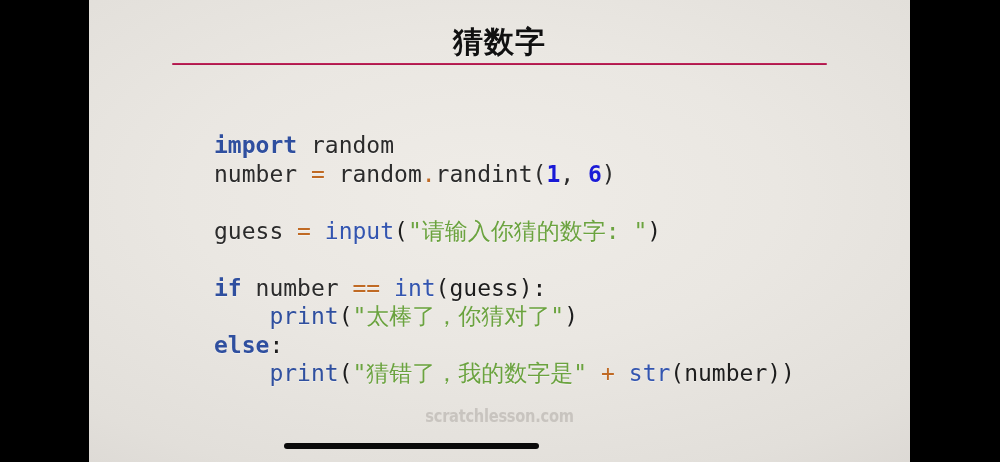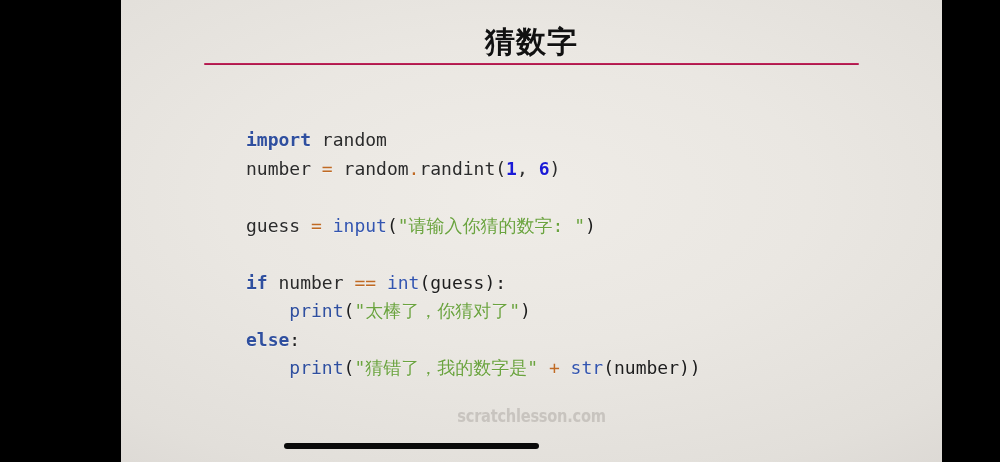--- a/index.html
+++ b/index.html
@@ -31,21 +31,20 @@
     width: 821px;
     height: 462px;
     background:
       radial-gradient(ellipse 120% 110% at 48% 42%,
         #efece7 0%,
         #eae7e2 30%,
         #e2dfda 58%,
         #d6d2ce 82%,
         #cbc7c3 100%);
     overflow: hidden;
-    margin-left: 32px;
   }
 
   
   #slide-title {
     position: absolute;
     left: 0;
     top: 22px;
     width: 821px;
     text-align: center;
     font-family: "DejaVu Sans", "Liberation Sans", sans-serif;
@@ -64,21 +63,21 @@
     background: linear-gradient(to bottom, #c7285e 0%, #a51447 100%);
     border-radius: 1px;
   }
 
   
   #code-block {
     position: absolute;
     left: 125px;
     top: 108px;
     font-family: "DejaVu Sans Mono", "Liberation Mono", monospace;
-    font-size: 18px;
+    font-size: 23px;
     line-height: 28.5px;
     white-space: pre;
     color: #2b2b2b;
     text-shadow: 0 1px 0 rgba(255,255,255,0.4);
   }
   .code-line { min-height: 28.5px; }
   .code-line.blank { height: 28.5px; }
 
   .tok-kw       { color: #2f4f9f; font-weight: bold; }
   .tok-builtin  { color: #3355b0; }

